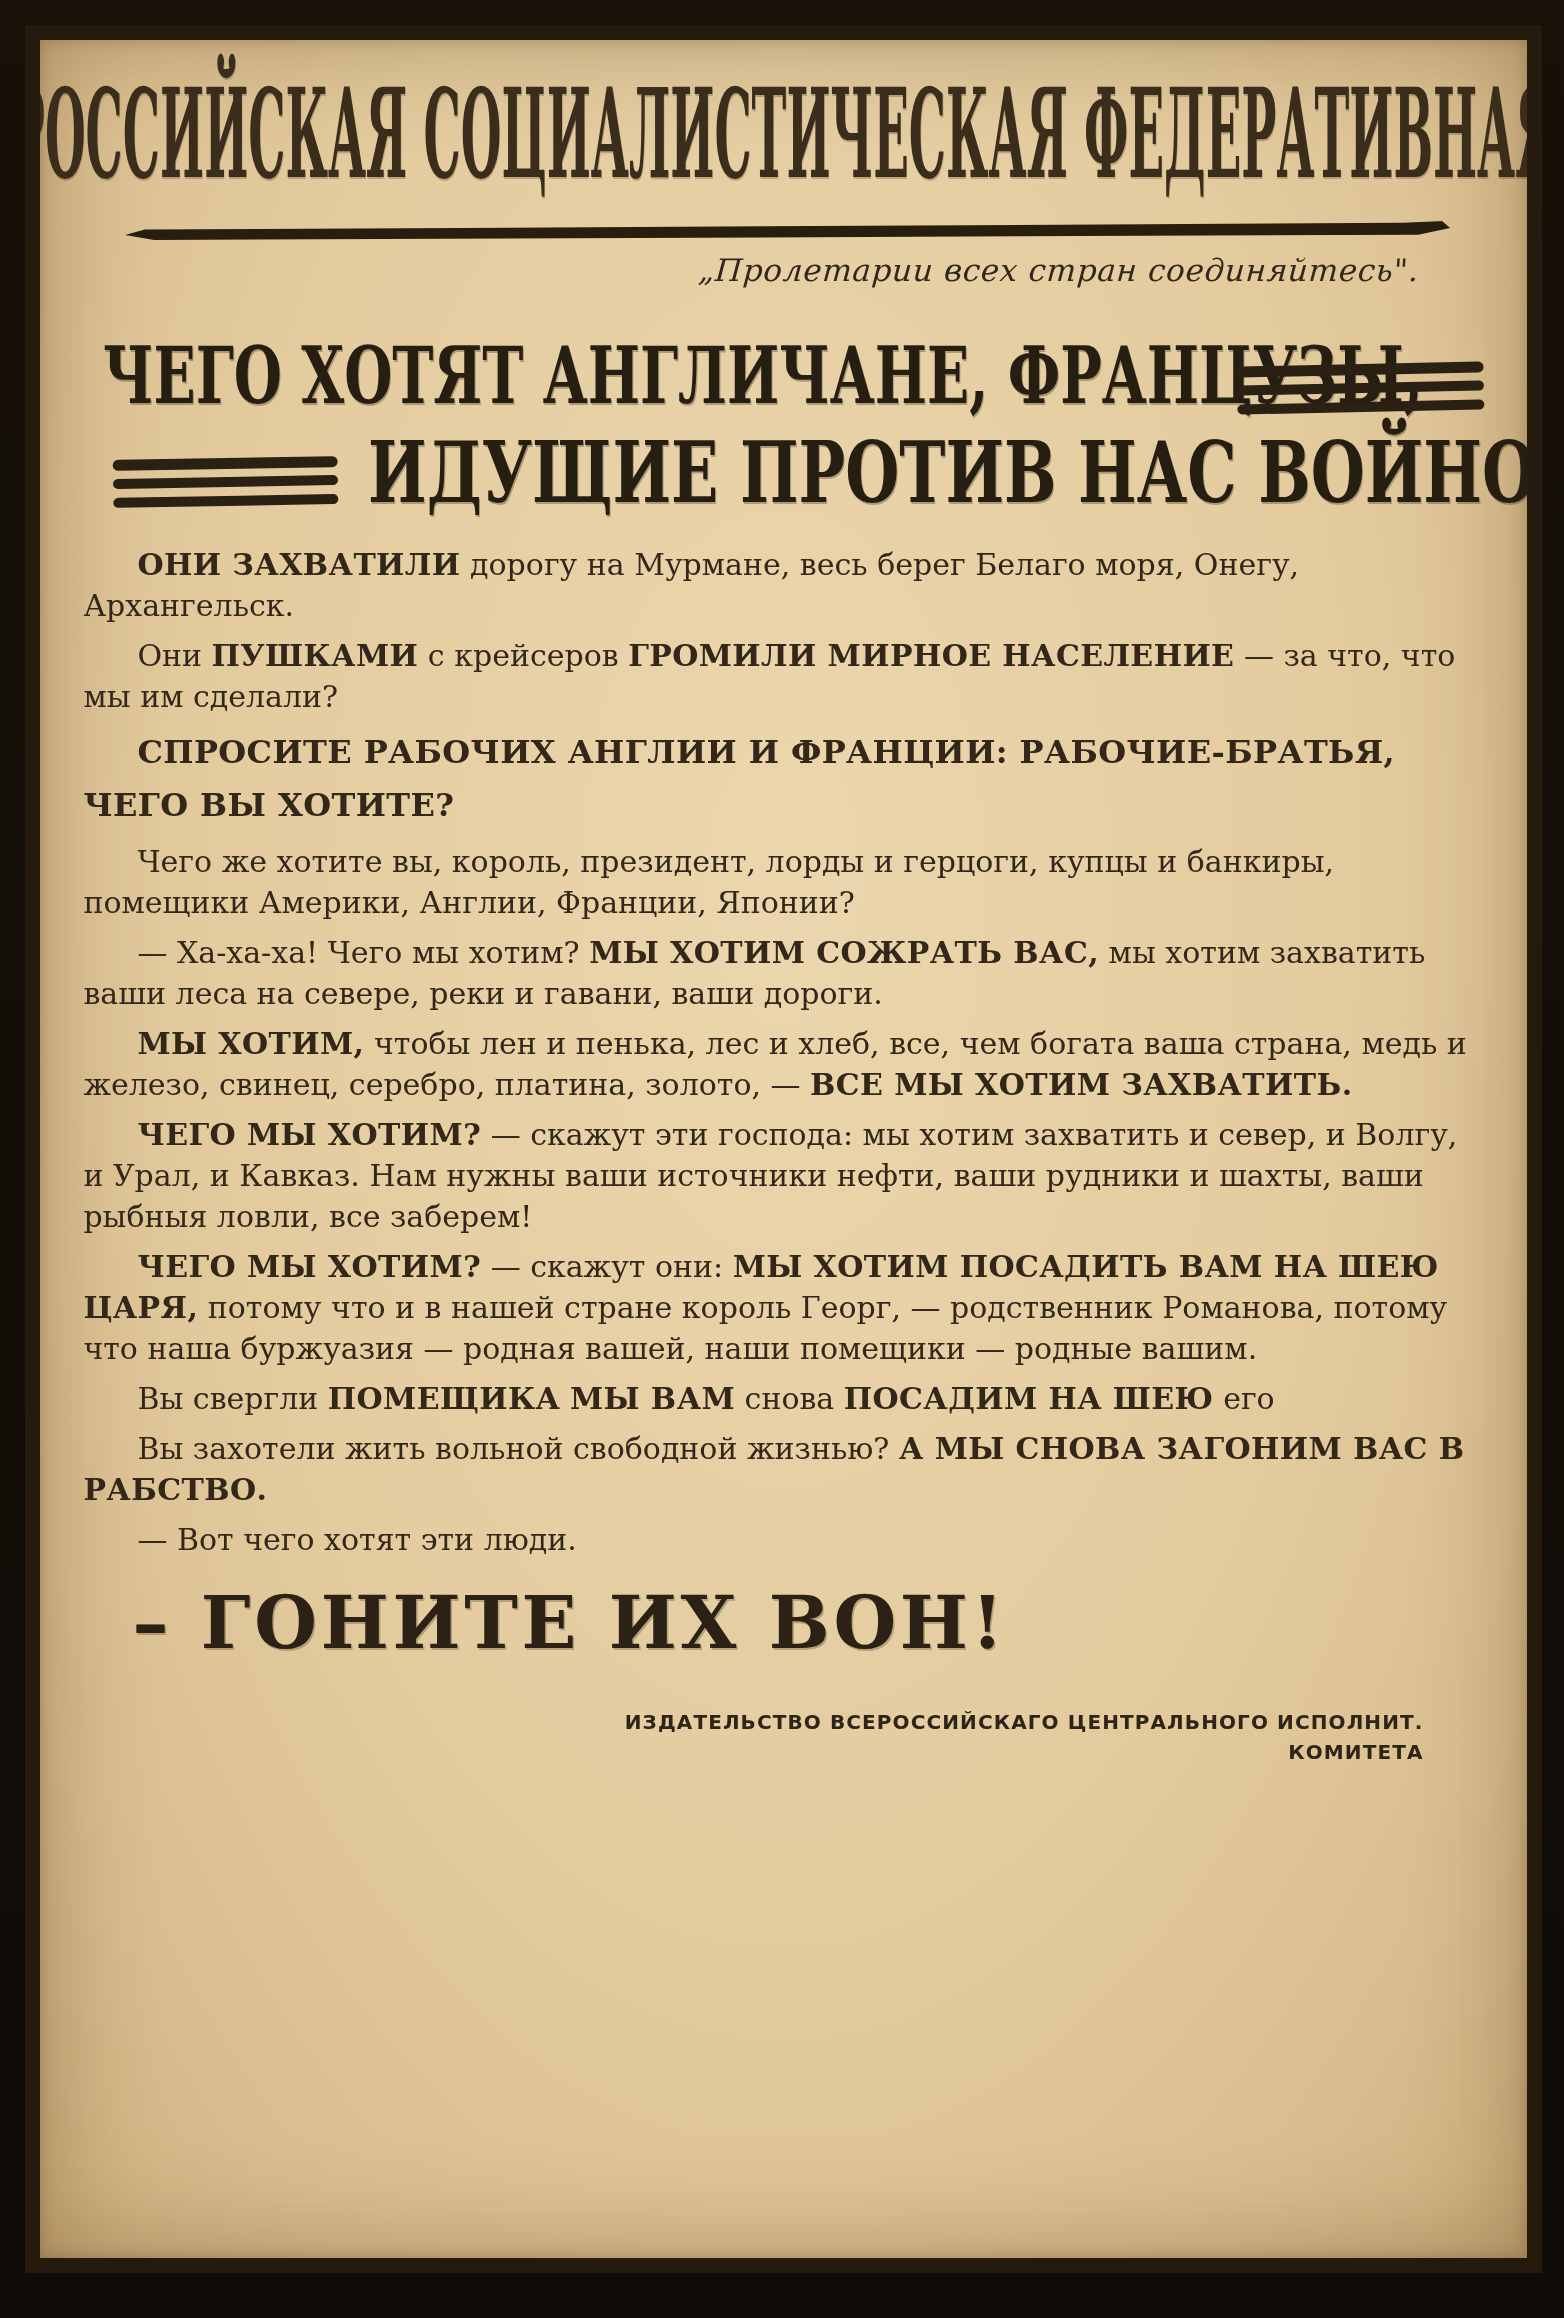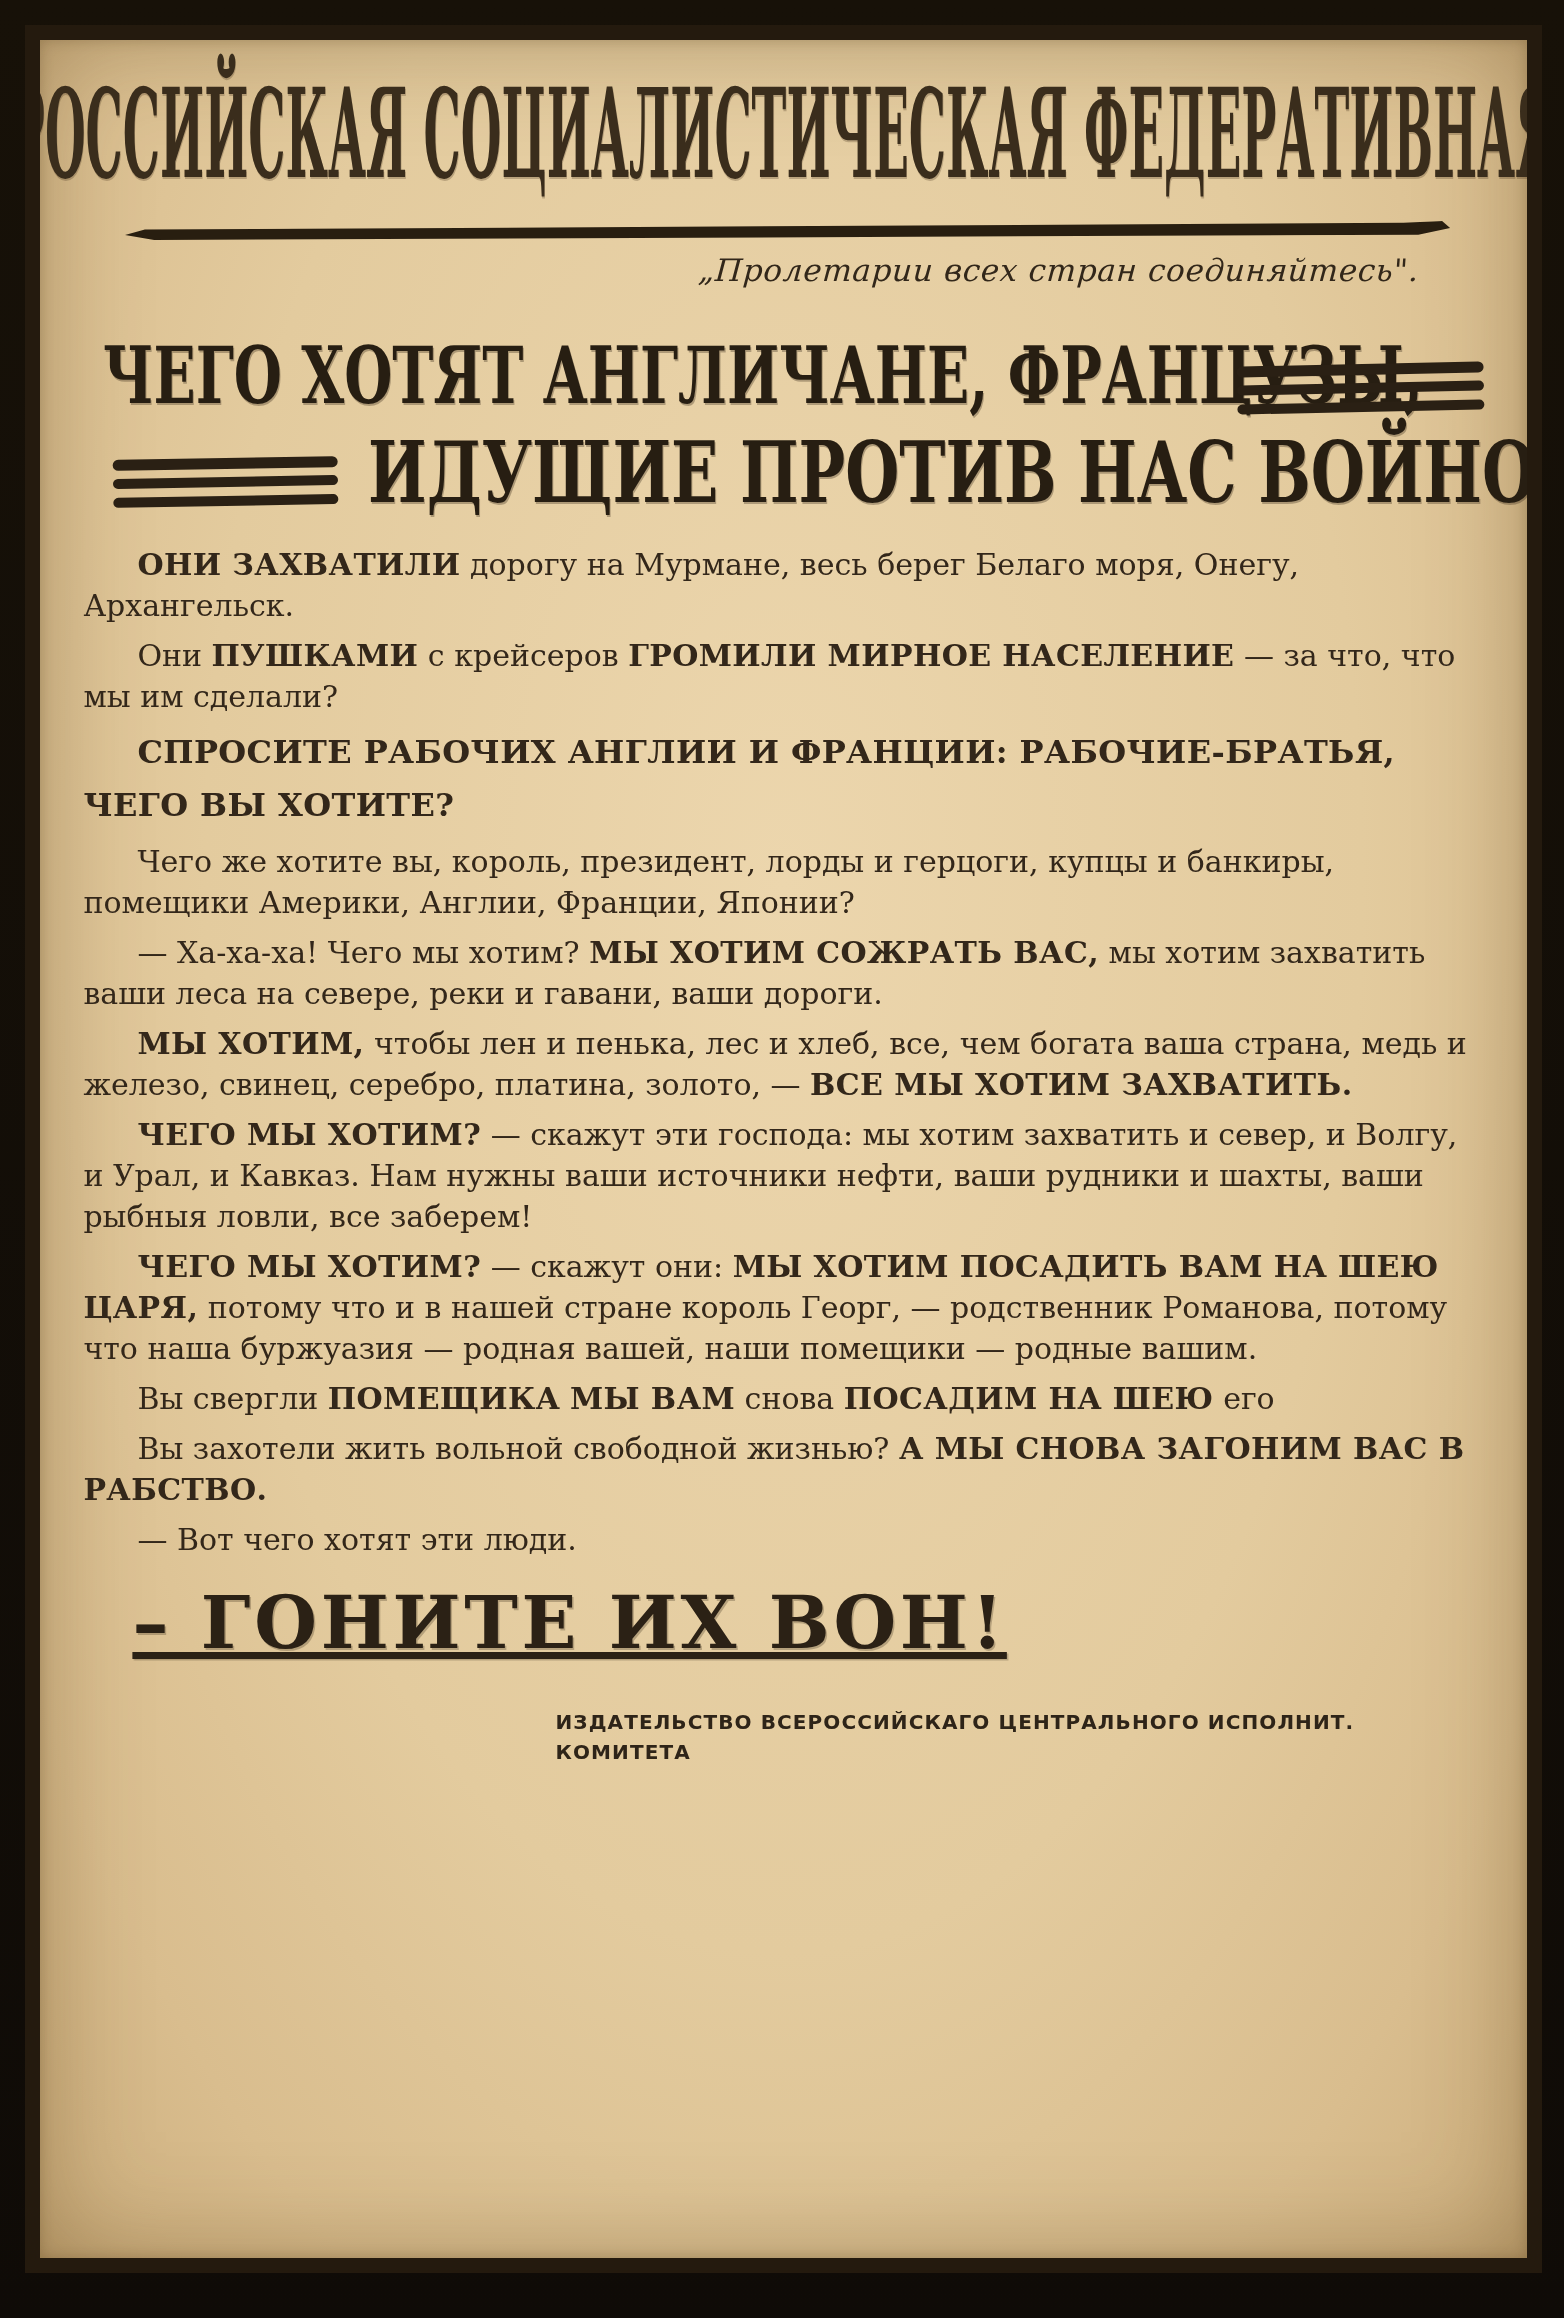--- a/index.html
+++ b/index.html
@@ -32,22 +32,22 @@
   .hl2{font-size:85px;transform:scaleX(.73);line-height:94px;}
   .tl{width:247px;flex:0 0 auto;}
   .tl i{display:block;height:10.5px;border-radius:6.7px;background:#2a2014;margin:8.2px 0;}
   .tl-right{margin-left:19.5px;margin-top:25.4px;transform:rotate(-1.2deg);}
   .tl-left{width:225px;margin-right:30px;margin-top:19.5px;transform:rotate(-1deg);}
   .body-text{margin-top:25.4px;color:#33271a;font-size:30px;line-height:41px;}
   .para{margin:0 0 9px 0;text-indent:54px;}
   .para .b{font-weight:bold;letter-spacing:0.4px;margin-top:40px;}
   .para.lead{font-size:32px;line-height:53px;}
   .final{margin:19.5px 0 0 49px;font-weight:bold;font-size:72px;letter-spacing:3.7px;color:#2b2115;
-         text-shadow:1.5px 1.5px 0 rgba(40,28,12,.25);text-decoration:underline;}
-  .imprint{width:868px;margin:42px 60px 12px auto;text-align:left;color:#2e2418;
+         text-shadow:1.5px 1.5px 0 rgba(40,28,12,.25);}
+  .imprint{width:868px;margin:42px 60px 12px auto;text-align:right;color:#2e2418;
            font-family:"DejaVu Sans","Liberation Sans",sans-serif;}
   .imp-l{font-weight:bold;font-size:20px;line-height:30px;letter-spacing:1.1px;}
   .imp-s{font-weight:bold;font-size:18.7px;letter-spacing:2.2px;margin-top:3px;}
 </style>
 </head>
 <body>
 
 <div class="photo">
   <div class="page">
 

